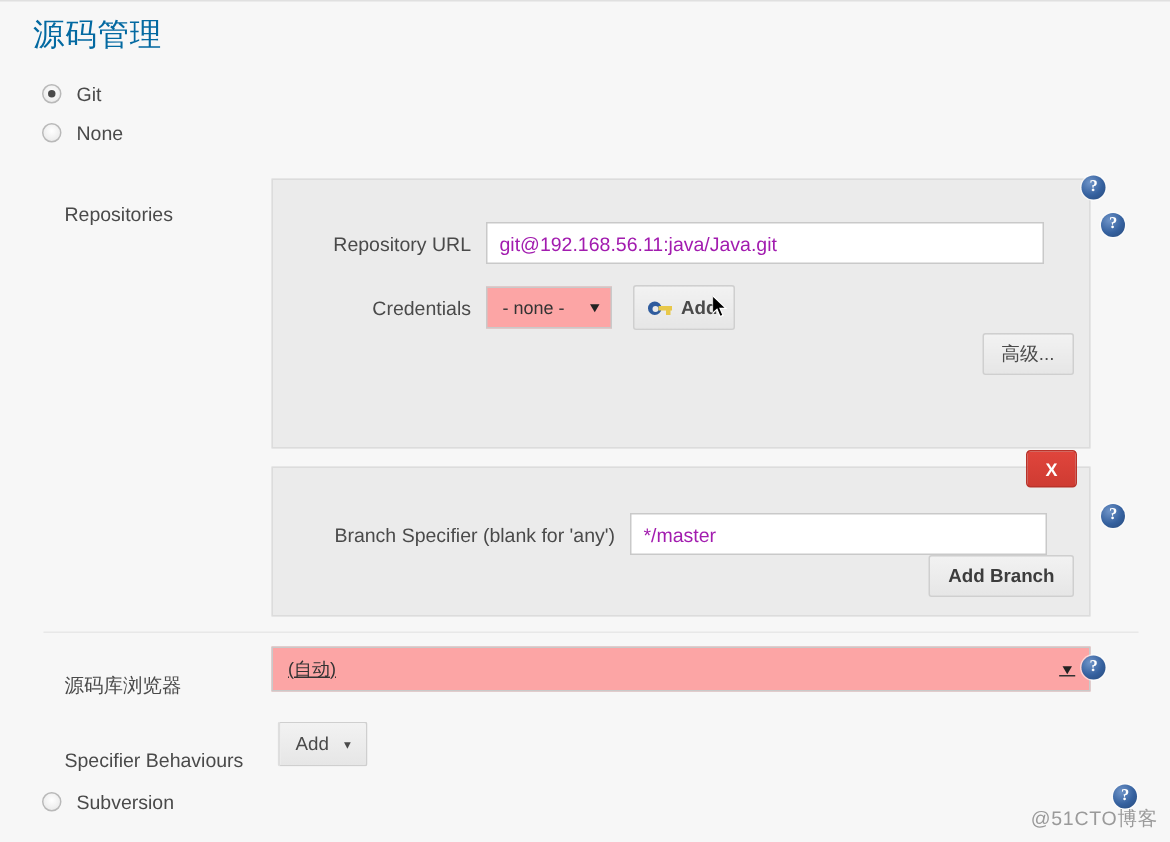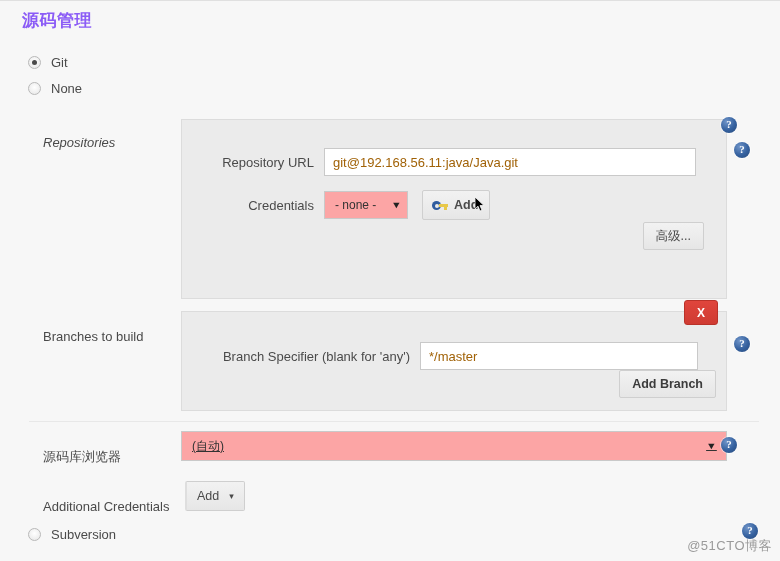--- a/index.html
+++ b/index.html
@@ -22,23 +22,23 @@
     inset: 0;
     background: #f7f7f7;
     border-top: 1px solid #e0e0e0;
   }
 
   
   .page-title {
     position: absolute;
     left: 22px;
     top: 8px;
-    font-size: 17px;
-    font-weight: bold;
-    color: #8b5cf6;
+    font-size: 21px;
+    font-weight: normal;
+    color: #0369a1;
     letter-spacing: 0.5px;
   }
 
   
   .scm-block {
     position: absolute;
     left: 22px;
     top: 48px;
     width: 736px;
   }
@@ -110,21 +110,21 @@
     white-space: nowrap;
   }
 
   
   .text-input {
     height: 28px;
     border: 1px solid #c9c9c9;
     background: #ffffff;
     font-family: "Liberation Sans", "DejaVu Sans", sans-serif;
     font-size: 13px;
-    color: #a16207;
+    color: #a21caf;
     padding: 0 8px;
     line-height: 26px;
     outline: none;
     width: 100%;
   }
   .select-box {
     height: 28px;
     border: 1px solid #c9c9c9;
     background: #fca5a5;
     font-size: 12px;
@@ -295,21 +295,21 @@
     </div>
     <div class="radio-row">
       <span class="radio"></span>
       <span class="radio-label">None</span>
     </div>
   </div>
 
   <div class="git-body">
 
     <div class="sec-repositories" style="height:196px;">
-      <div class="row-label" style="position:absolute; left:0; top:10px;font-style:italic;">Repositories</div>
+      <div class="row-label" style="position:absolute; left:0; top:10px;">Repositories</div>
 
       <div class="repeated-box box-repositories">
 
         <div class="inner-row" style="position:absolute; left:0; top:16px; width:100%;">
           <div class="inner-label" style="width:132px;">Repository URL</div>
           <input class="text-input" style="width: 372px;" type="text" value="git@192.168.56.11:java/Java.git">
         </div>
 
         <div class="inner-row" style="position:absolute; left:0; top:58px; width:100%;">
           <div class="inner-label" style="width:132px;">Credentials</div>
@@ -325,35 +325,34 @@
             </span>
             <span>Add</span>
             <span class="cursor-arrow" style="left:52px; top:6px;">
               <svg width="12" height="16" viewBox="0 0 12 16">
                 <path d="M0 0 L0 12 L3 9.2 L5 14 L7 13.2 L5 8.6 L9 8.6 Z" fill="#000" stroke="#fff" stroke-width="0.8"></path>
               </svg>
             </span>
           </div>
         </div>
 
-        <div class="btn" style="position:absolute; right:22px; top:102px; height:28px;text-align:center;">高级...</div>
+        <div class="btn" style="position:absolute; right:10px; top:102px; height:28px;text-align:center;">高级...</div>
 
 
         <div class="help-icon" style="left:552px; top:22px;">
           <span>?</span>
         </div>
       </div>
 
       <div class="help-icon" style="left:692px; top:6px;">
         <span>?</span>
       </div>
     </div>
 
     <div style="position:absolute; left:0; top:196px; width:730px; height:110px;">
-      <div class="row-label" style="position:absolute; left:0; top:8px;">Branches to build</div>
 
       <div class="repeated-box box-branches" style="top:4px;">
 
         <div class="btn-del-x" style="right:8px; top:-12px;">X</div>
 
         <div class="inner-row" style="position:absolute; left:0; top:18px; width:100%;">
           <div class="inner-label" style="width:228px;">Branch Specifier (blank for 'any')</div>
           <input class="text-input" style="width: 278px;" type="text" value="*/master">
         </div>
 
@@ -372,21 +371,21 @@
       <div class="select-box wide-select" style="position:absolute; left:152px; top:8px; width:546px;">
         <span>(自动)</span>
         <span class="caret">▼</span>
       </div>
       <div class="help-icon" style="left:692px; top:14px;">
         <span>?</span>
       </div>
     </div>
 
     <div style="position:absolute; left:0; top:364px; width:730px; height:46px;">
-      <div class="row-label" style="position:absolute; left:0; top:10px; width:152px;">Additional Credentials</div>
+      <div class="row-label" style="position:absolute; left:0; top:10px; width:152px;">Specifier Behaviours</div>
       <div class="btn" style="position:absolute; left:156px; top:6px; height:30px; padding:0 10px; gap:10px; border-left:2px solid #dedede;">
         <span>Add</span>
         <span style="font-size:9px;">▾</span>
       </div>
     </div>
 
   </div>
 
   <div style="position:absolute; left:22px; top:520px; width:736px;">
     <div class="radio-row">

